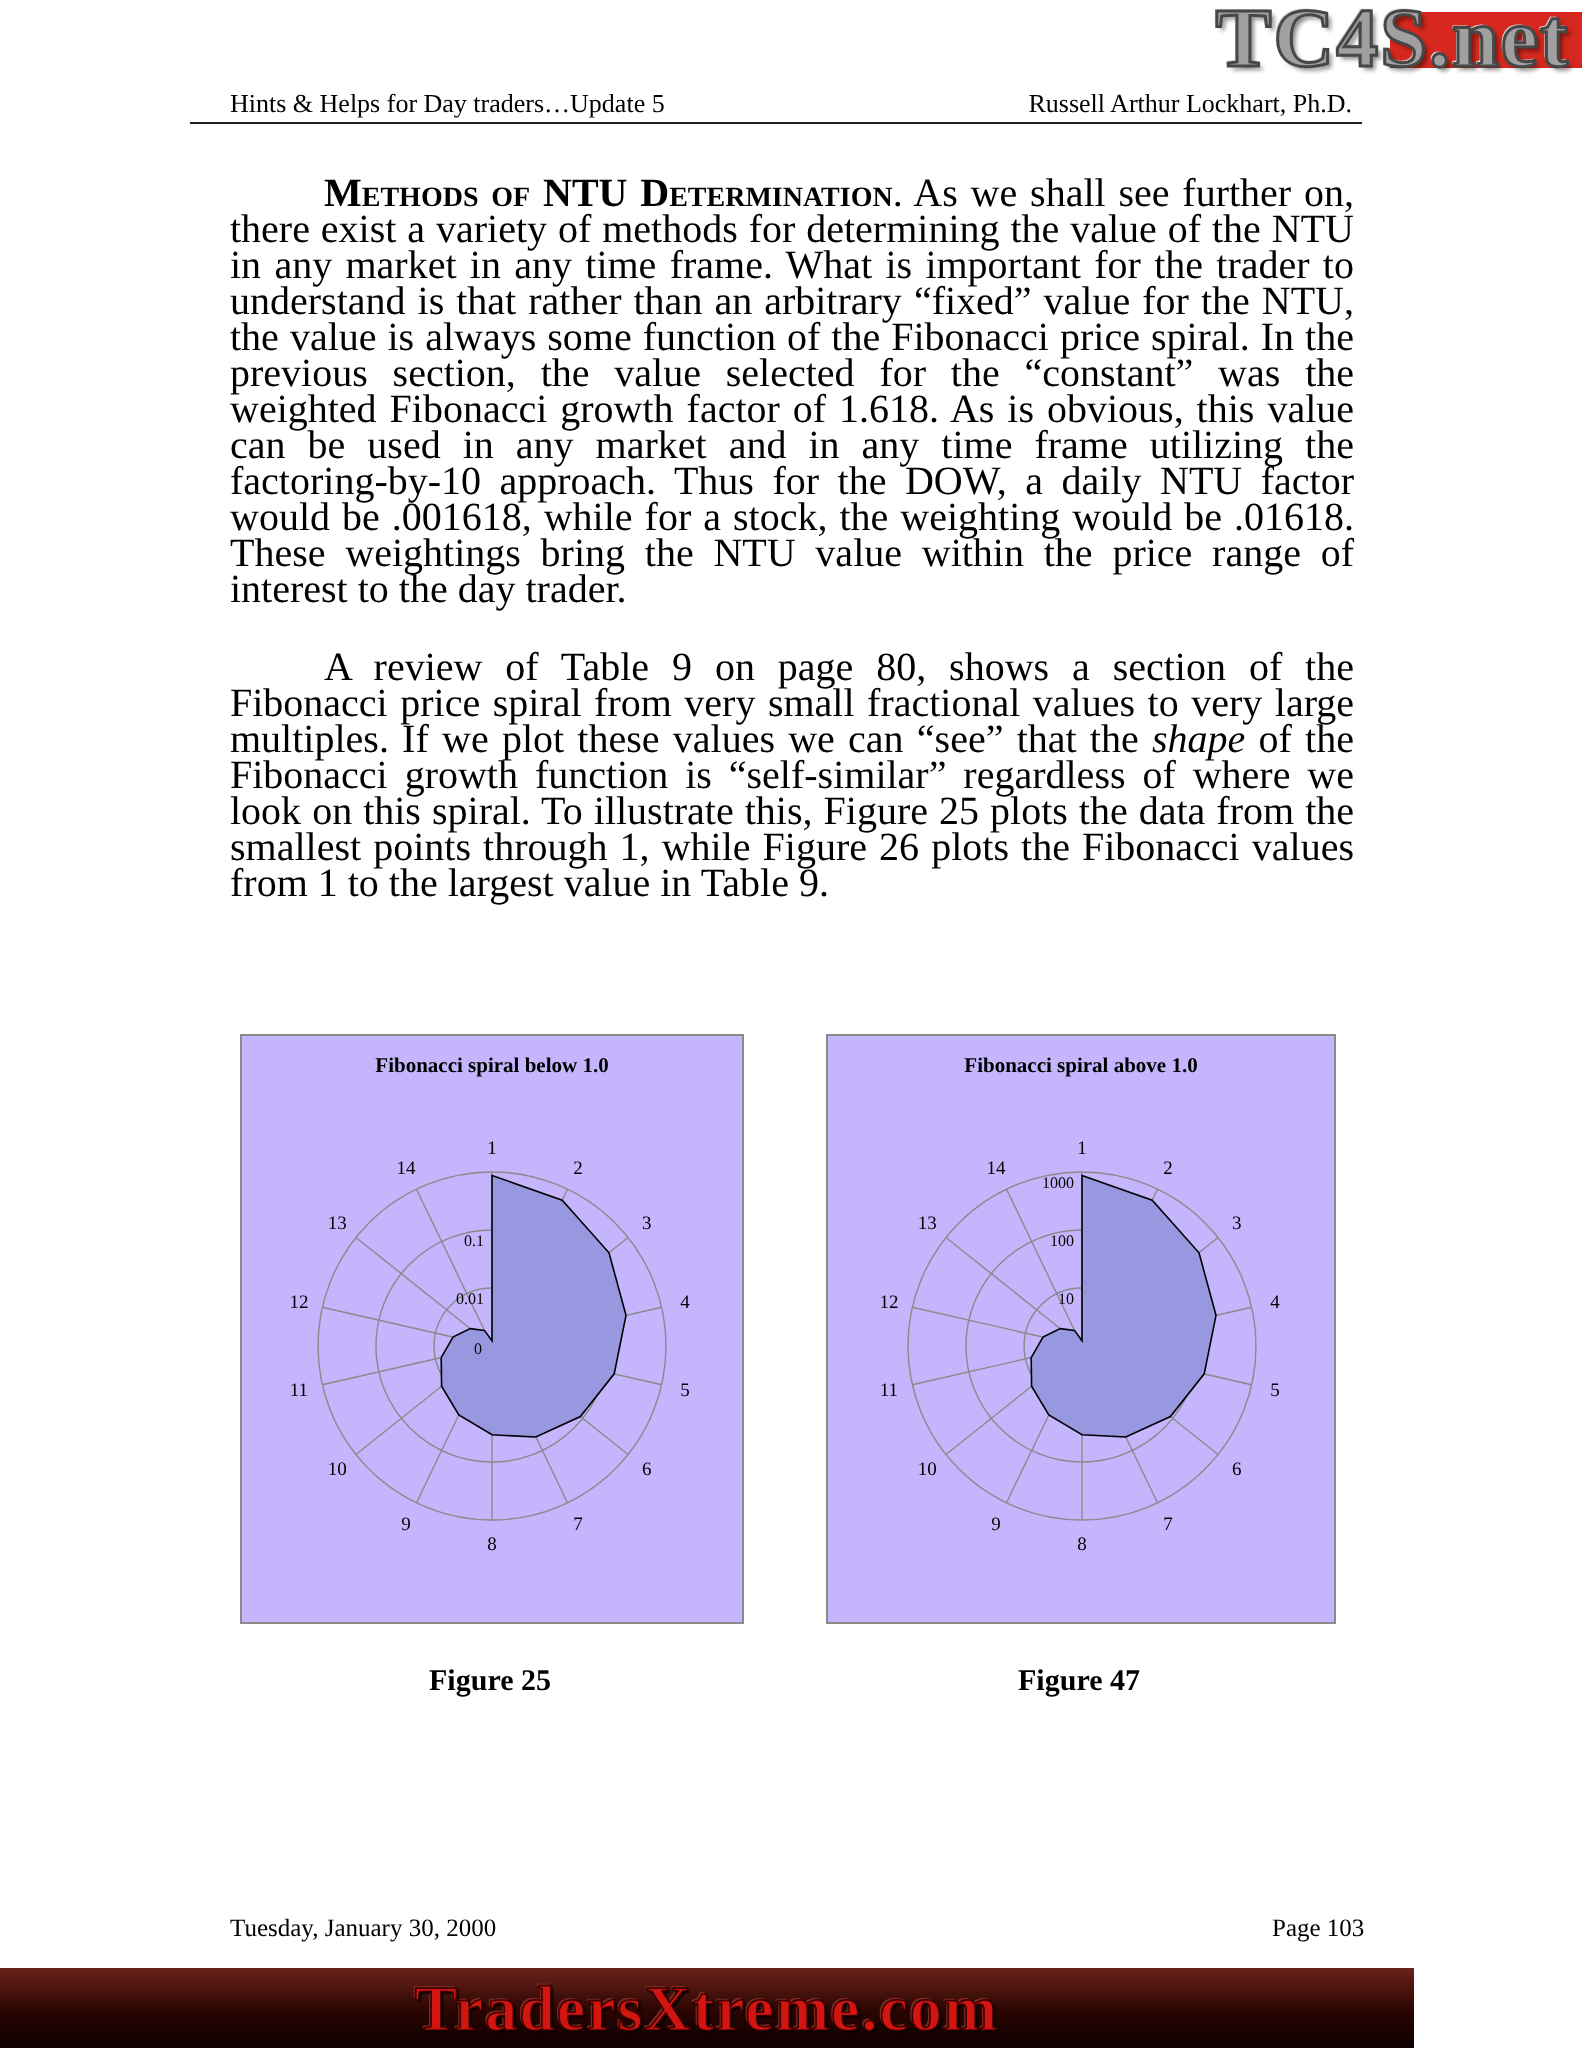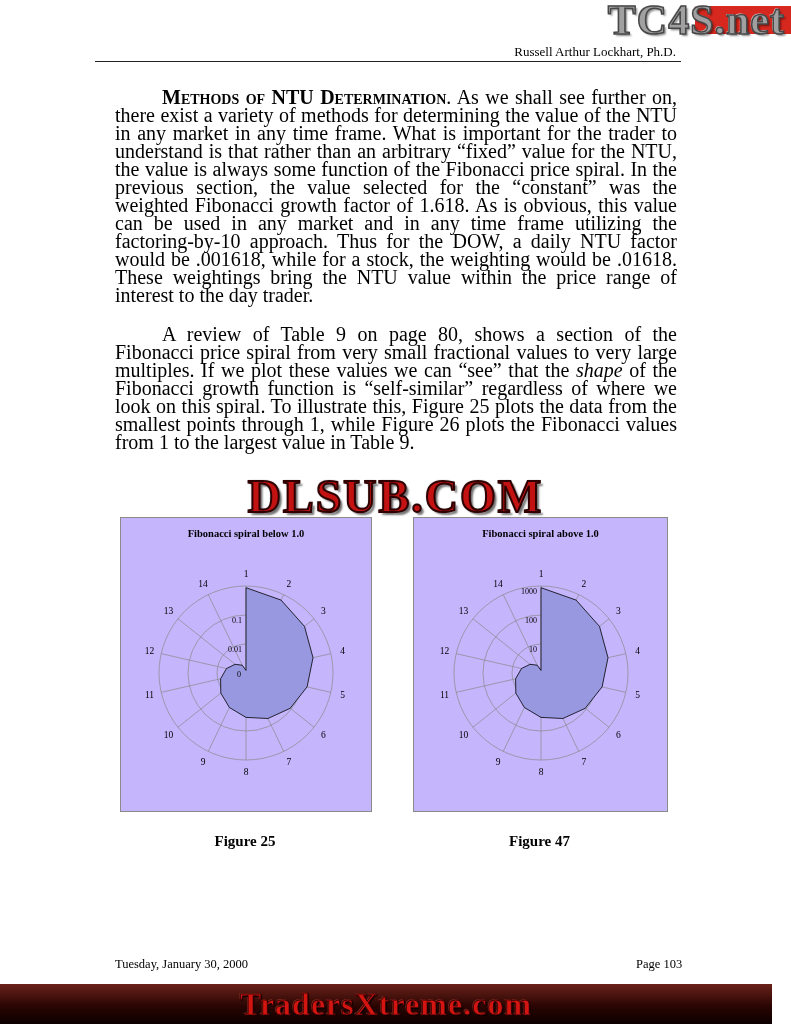--- a/index.html
+++ b/index.html
@@ -41,44 +41,44 @@
   
   .fig-caption{position:absolute;top:833px;font-size:15px;font-weight:bold;text-align:center;}
   #cap25{left:120px;width:250px;}
   #cap26{left:413px;width:253px;}
 
   
   .footer-date{position:absolute;left:115px;top:957px;font-size:12.5px;}
   .footer-page{position:absolute;left:616px;top:957px;font-size:12.5px;margin-left:20px;}
 
   
-  .banner{position:absolute;left:0;bottom:0;width:772px;height:40px;
+  .banner{position:absolute;left:0;bottom:0;width:707px;height:40px;
           background:linear-gradient(180deg,#6a221a 0%,#2a0502 55%,#0c0000 100%);
           display:flex;align-items:center;justify-content:center;}
   .banner-text{font-size:32px;font-weight:bold;letter-spacing:1px;color:#d21510;
                -webkit-text-stroke:0.8px #3a0000;
                text-shadow:1px 1px 1px #000, -1px -1px 0 #7e2a1f;}
 </style>
 </head>
 <body>
 
 <div class="page">
 
   <div class="logo-red"></div>
   <div class="logo">TC4S.net</div>
 
+  <div class="header-left">Hints &amp; Helps for Day traders…Update 5</div>
   <div class="header-right">Russell Arthur Lockhart, Ph.D.</div>
   <div class="header-rule"></div>
 
   <div class="body-text">
     <p><span class="lead">Methods of NTU Determination</span><span>. As we shall see further on, there exist a variety of methods for determining the value of the NTU in any market in any time frame. What is important for the trader to understand is that rather than an arbitrary “fixed” value for the NTU, the value is always some function of the Fibonacci price spiral. In the previous section, the value selected for the “constant” was the weighted Fibonacci growth factor of 1.618. As is obvious, this value can be used in any market and in any time frame utilizing the factoring-by-10 approach. Thus for the DOW, a daily NTU factor would be .001618, while for a stock, the weighting would be .01618. These weightings bring the NTU value within the price range of interest to the day trader.</span></p>
     <p><span>A review of Table 9 on page 80, shows a section of the Fibonacci price spiral from very small fractional values to very large multiples. If we plot these values we can “see” that the </span><span class="it">shape</span><span> of the Fibonacci growth function is “self-similar” regardless of where we look on this spiral. To illustrate this, Figure 25 plots the data from the smallest points through 1, while Figure 26 plots the Fibonacci values from 1 to the largest value in Table 9.</span></p>
   </div>
 
-  <div class="watermark">DLSUB.COM</div>
 
   <div class="chart-box" id="chart0">
     <div class="chart-title">Fibonacci spiral below 1.0</div>
     <svg class="chart-svg" width="248" height="260" viewBox="0 0 248 260">
         <circle cx="124" cy="132" r="28.971" fill="none" stroke="#8a8a8a" stroke-width="0.7"></circle>
         <circle cx="124" cy="132" r="58.029" fill="none" stroke="#8a8a8a" stroke-width="0.7"></circle>
         <circle cx="124" cy="132" r="87" fill="none" stroke="#8a8a8a" stroke-width="0.7"></circle>
         <line x1="124" y1="132" x2="124" y2="45" stroke="#8a8a8a" stroke-width="0.7"></line>
         <text x="124" y="36" text-anchor="middle" font-size="9.5">1</text>
         <line x1="124" y1="132" x2="161.74788530322755" y2="53.61570849248953" stroke="#8a8a8a" stroke-width="0.7"></line>

